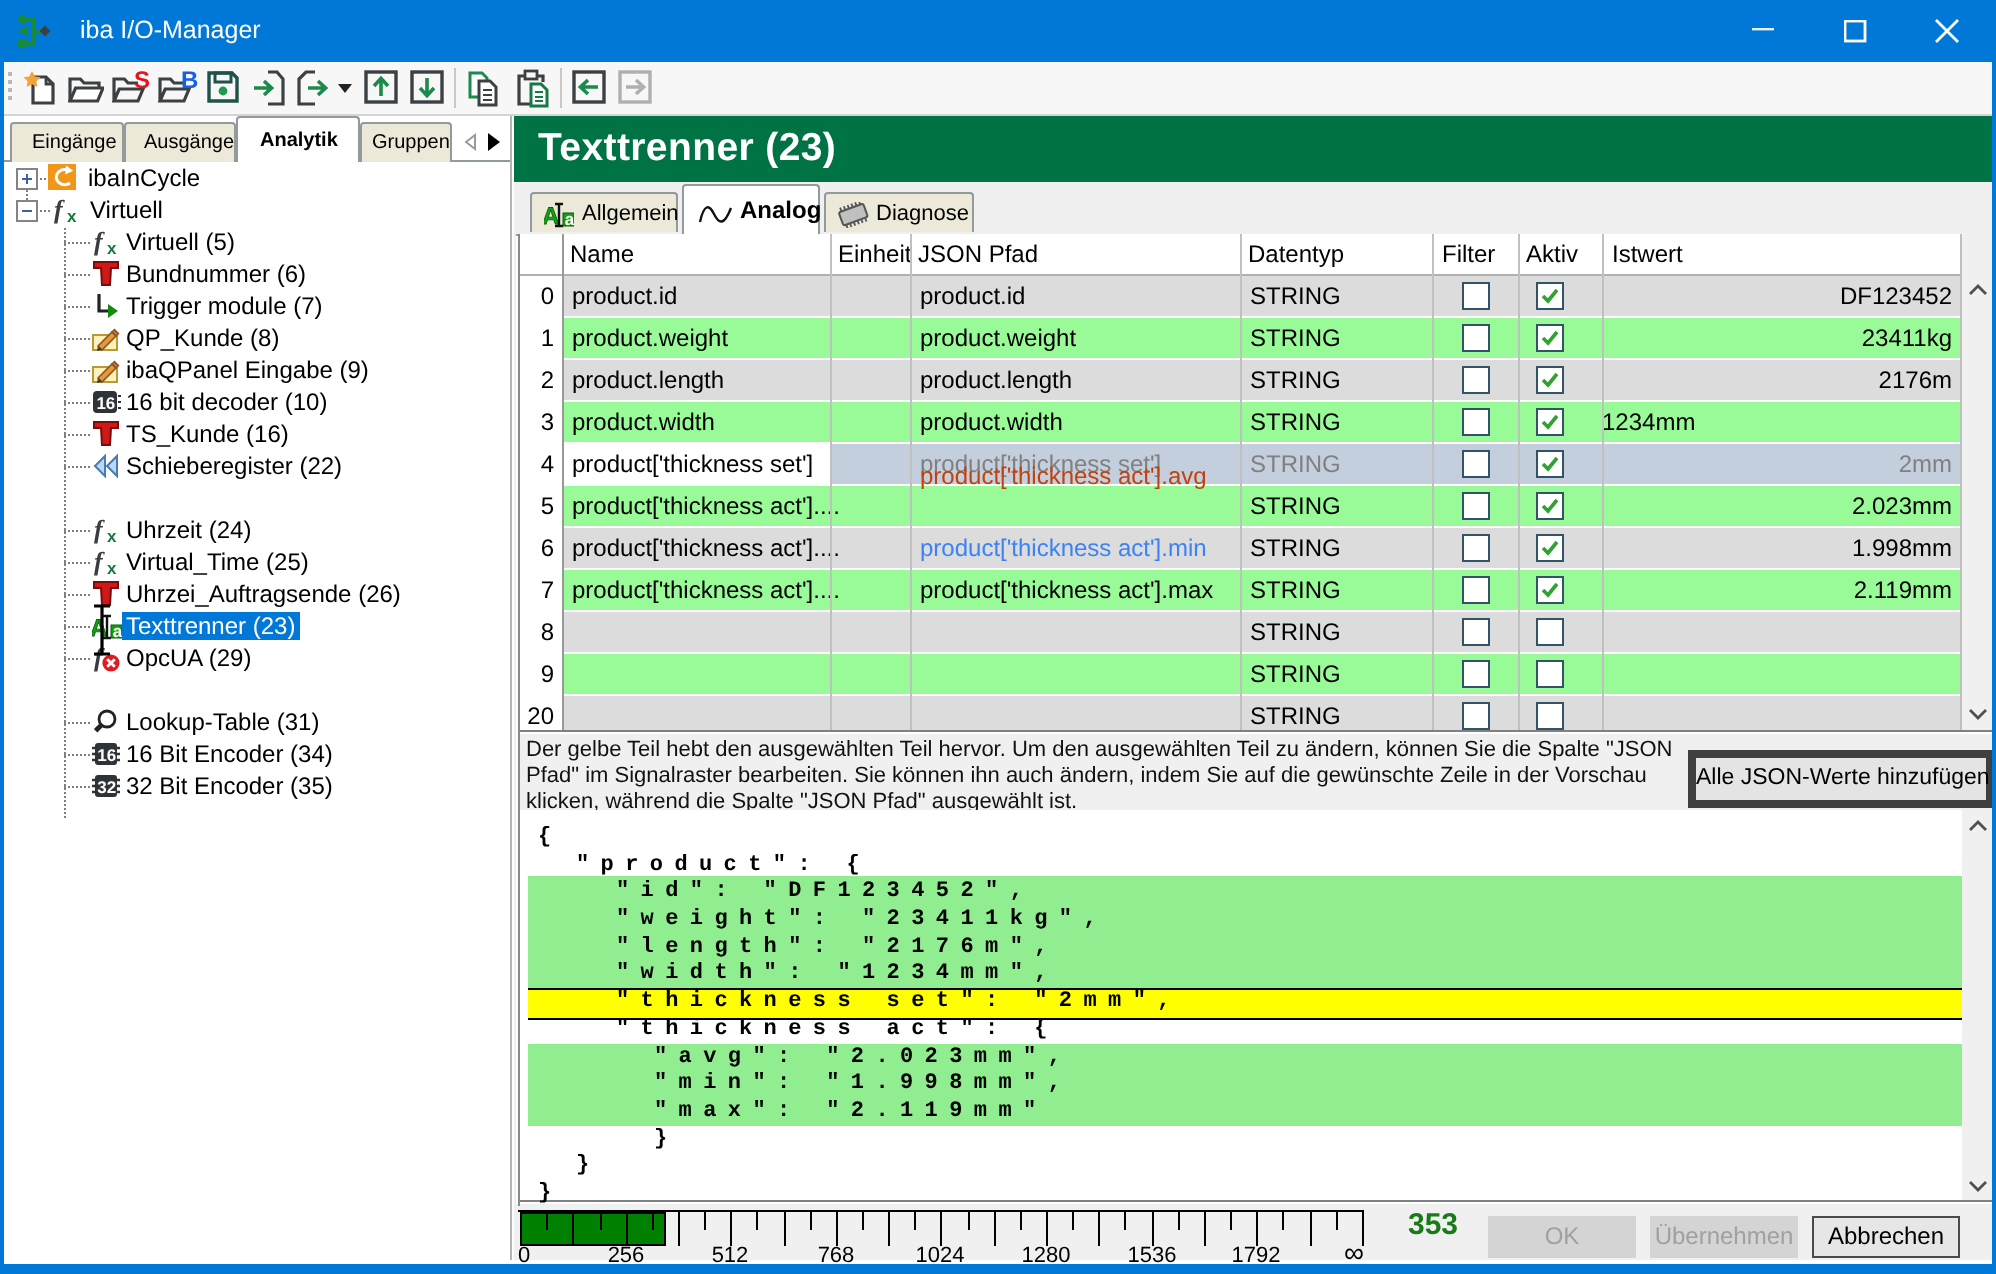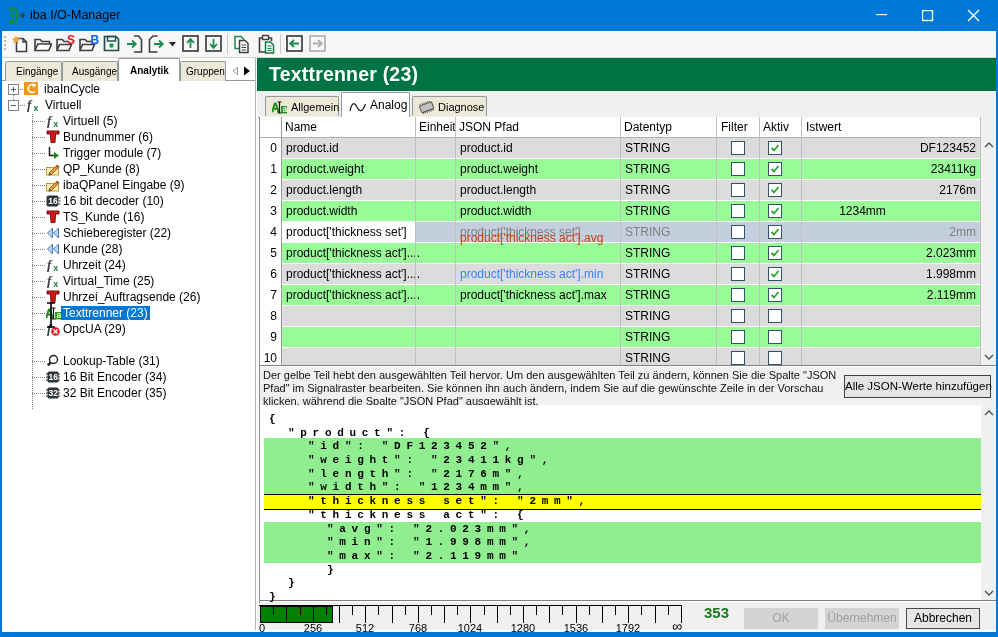--- a/index.html
+++ b/index.html
@@ -1,21 +1,21 @@
 <!DOCTYPE html>
 <html><head>
 <meta charset="utf-8">
 <style>
   html,body{margin:0;padding:0;}
   body{width:998px;height:637px;font-family:"Liberation Sans",sans-serif;overflow:hidden;}
   #win{position:absolute;top:0;left:0;width:998px;height:637px;background:#fff;overflow:hidden;}
   .abs{position:absolute;}
   
   #title{left:0;top:0;width:998px;height:31px;background:#0078d7;}
-  #title .txt{left:30px;top:8px;color:#000000;font-size:12.5px;text-align:right;}
+  #title .txt{left:40px;top:8px;color:#ffffff;font-size:12.5px;text-align:right;}
   
   #toolbar{left:1px;top:31px;width:996px;height:26px;background:#f7f7f7;border-bottom:1px solid #d4d4d4;}
   
   #leftpanel{left:1px;top:58px;width:254px;height:572px;background:#fff;}
   #vsplit{left:255px;top:58px;width:2px;height:572px;background:#fff;border-left:1px solid #b4b4b4;}
   
   #rightpanel{left:257px;top:58px;width:739px;height:572px;background:#f0f0f0;}
   #greenhdr{left:257px;top:58px;width:739px;height:33px;background:#007345;}
   #greenhdr span{position:absolute;left:12px;top:5px;color:#fff;font-weight:bold;font-size:19.5px;letter-spacing:0.2px;}
   
@@ -304,26 +304,20 @@
             <use href="#s-T"></use>
           </svg>
           <span class="ttxt">TS_Kunde (16)</span>
         </div>
       <div class="trow c" style="top:144px">
           <svg class="tico" width="14" height="14">
             <use href="#s-arr"></use>
           </svg>
           <span class="ttxt">Schieberegister (22)</span>
         </div>
-      <div class="trow c" style="top:160px">
-          <svg class="tico" width="14" height="14">
-            <use href="#s-arr"></use>
-          </svg>
-          <span class="ttxt">Kunde (28)</span>
-        </div>
       <div class="trow c" style="top:176px">
           <svg class="tico" width="14" height="14">
             <use href="#s-fx"></use>
           </svg>
           <span class="ttxt">Uhrzeit (24)</span>
         </div>
       <div class="trow c" style="top:192px">
           <svg class="tico" width="14" height="14">
             <use href="#s-fx"></use>
           </svg>
@@ -380,21 +374,21 @@
   </div>
   <div class="abs" id="vsplit"></div>
   <div class="abs" id="rightpanel">
 
     <div class="abs tab" style="left:8px;top:38px;width:74px;height:20px;">
         <svg style="position:absolute;left:6px;top:3px" width="15" height="14">
           <use href="#s-aa"></use>
         </svg>
         <span style="position:absolute;left:25px;top:3.5px;font-size:11px">Allgemein</span>
       </div>
-    <div class="abs tab" style="left:84px;top:34px;width:69px;height:25px;background:#fff;z-index:2;font-weight:normal;font-size:12px">
+    <div class="abs tab" style="left:84px;top:34px;width:69px;height:25px;background:#fff;z-index:2;font-weight:bold;font-size:12px">
         <svg style="position:absolute;left:7px;top:8px" width="18" height="13" viewBox="0 0 18 13">
           <path d="M1 10 C3 1, 5.5 1, 8 6 S 13 12, 16.5 3" fill="none" stroke="#111" stroke-width="1.2"></path>
         </svg>
         <span style="position:absolute;left:28px;top:5px">Analog</span>
       </div>
     <div class="abs tab" style="left:155px;top:38px;width:75px;height:20px;">
         <svg style="position:absolute;left:5px;top:4px" width="17" height="13" viewBox="0 0 17 13">
           <g transform="rotate(-20 8 6)">
             <rect x="2" y="3" width="13" height="7" rx="1" fill="#c0c0c0" stroke="#555"></rect>
             <path d="M3.5 10 v2 M5.5 10 v2 M7.5 10 v2 M9.5 10 v2 M11.5 10 v2 M13.5 10 v2 M3.5 1 v2 M5.5 1 v2 M7.5 1 v2 M9.5 1 v2 M11.5 1 v2 M13.5 1 v2" stroke="#555" stroke-width="0.9"></path>
@@ -473,21 +467,21 @@
       <div class="abs" style="left:22px;top:84px;width:134px;height:20px;background:#98fb98"></div>
       <div class="abs" style="left:156px;top:84px;width:40px;height:20px;background:#98fb98"></div>
       <div class="abs" style="left:196px;top:84px;width:165px;height:20px;background:#98fb98"></div>
       <div class="abs" style="left:361px;top:84px;width:96px;height:20px;background:#98fb98"></div>
       <div class="abs" style="left:457px;top:84px;width:43px;height:20px;background:#98fb98"></div>
       <div class="abs" style="left:500px;top:84px;width:42px;height:20px;background:#98fb98"></div>
       <div class="abs" style="left:542px;top:84px;width:179px;height:20px;background:#98fb98"></div>
       <div class="abs" style="left:0;top:87px;width:18px;text-align:right;font-size:12px">3</div>
       <div class="abs" style="left:27px;top:87px;font-size:12px;color:#000;white-space:nowrap">product.width</div>
       <div class="abs" style="left:201px;top:87px;font-size:12px;color:#000;white-space:nowrap">product.width</div>
-      <div class="abs" style="left:516px;top:87px;width:175px;text-align:center;font-size:12px;color:#000;white-space:nowrap">1234mm</div>
+      <div class="abs" style="left:542px;top:87px;width:175px;text-align:left;font-size:12px;color:#000;white-space:nowrap">1234mm</div>
       <div class="abs" style="left:366px;top:87px;font-size:12px;color:#000">STRING</div>
       <div class="cb" style="left:472px;top:87px"></div>
       <div class="cb" style="left:509px;top:87px">
           <svg width="12" height="12" viewBox="0 0 12 12">
             <path d="M2.5 6 L5 8.5 L9.5 3" fill="none" stroke="#2fa32f" stroke-width="1.8"></path>
           </svg>
         </div>
       <div class="abs" style="left:22px;top:105px;width:134px;height:20px;background:#ffffff"></div>
       <div class="abs" style="left:156px;top:105px;width:40px;height:20px;background:#c3cfdc"></div>
       <div class="abs" style="left:196px;top:105px;width:165px;height:20px;background:#c3cfdc"></div>
@@ -582,21 +576,21 @@
       <div class="abs" style="left:366px;top:213px;font-size:12px;color:#000">STRING</div>
       <div class="cb" style="left:472px;top:213px"></div>
       <div class="cb" style="left:509px;top:213px"></div>
       <div class="abs" style="left:22px;top:231px;width:134px;height:17px;background:#dcdcdc"></div>
       <div class="abs" style="left:156px;top:231px;width:40px;height:17px;background:#dcdcdc"></div>
       <div class="abs" style="left:196px;top:231px;width:165px;height:17px;background:#dcdcdc"></div>
       <div class="abs" style="left:361px;top:231px;width:96px;height:17px;background:#dcdcdc"></div>
       <div class="abs" style="left:457px;top:231px;width:43px;height:17px;background:#dcdcdc"></div>
       <div class="abs" style="left:500px;top:231px;width:42px;height:17px;background:#dcdcdc"></div>
       <div class="abs" style="left:542px;top:231px;width:179px;height:17px;background:#dcdcdc"></div>
-      <div class="abs" style="left:0;top:234px;width:18px;text-align:right;font-size:12px">10</div>
+      <div class="abs" style="left:0;top:234px;width:18px;text-align:right;font-size:12px">20</div>
       <div class="abs" style="left:366px;top:234px;font-size:12px;color:#000">STRING</div>
       <div class="cb" style="left:472px;top:234px"></div>
       <div class="cb" style="left:509px;top:234px"></div>
       <div class="abs" style="left:22px;top:0;width:1px;height:248px;background:#999"></div>
       <div class="abs" style="left:156px;top:0;width:1px;height:248px;background:#c0c0c0"></div>
       <div class="abs" style="left:196px;top:0;width:1px;height:248px;background:#c0c0c0"></div>
       <div class="abs" style="left:361px;top:0;width:1px;height:248px;background:#c0c0c0"></div>
       <div class="abs" style="left:457px;top:0;width:1px;height:248px;background:#c0c0c0"></div>
       <div class="abs" style="left:500px;top:0;width:1px;height:248px;background:#c0c0c0"></div>
       <div class="abs" style="left:542px;top:0;width:1px;height:248px;background:#c0c0c0"></div>
@@ -605,21 +599,21 @@
       <svg class="abs" style="left:725px;top:24px" width="10" height="8">
           <path d="M1 6 L5 2 L9 6" fill="none" stroke="#505050" stroke-width="1.4"></path>
         </svg>
       <svg class="abs" style="left:725px;top:236px" width="10" height="8">
           <path d="M1 2 L5 6 L9 2" fill="none" stroke="#505050" stroke-width="1.4"></path>
         </svg>
     </div>
 
     <div class="abs" id="infoarea" style="left:2px;top:309px;width:737px;height:38px;background:#f0f0f0;border-bottom:1px solid #808080;font-size:11px;color:#111">
       <div class="abs" style="left:4px;top:1.5px;line-height:13px;white-space:nowrap">Der gelbe Teil hebt den ausgewählten Teil hervor. Um den ausgewählten Teil zu ändern, können Sie die Spalte "JSON<br>Pfad" im Signalraster bearbeiten. Sie können ihn auch ändern, indem Sie auf die gewünschte Zeile in der Vorschau<br>klicken, während die Spalte "JSON Pfad" ausgewählt ist.</div>
-      <div class="abs" style="left:585px;top:8px;width:145px;height:21px;background:#e4e4e4;border:1px solid #404040;text-align:center;font-size:11.5px;line-height:20px;color:#000;white-space:nowrap">Alle JSON-Werte hinzufügen</div>
+      <div class="abs" style="left:585px;top:8px;width:145px;height:21px;background:#e4e4e4;border:4px solid #404040;text-align:center;font-size:11.5px;line-height:20px;color:#000;white-space:nowrap">Alle JSON-Werte hinzufügen</div>
     </div>
 
     <div class="abs" id="jsonarea" style="left:2px;top:347px;width:737px;height:197px;background:#fff;overflow:hidden">
       <div class="abs" style="left:0;top:0;width:737px;height:196px;border-bottom:1px solid #808080;box-sizing:border-box"></div>
       <div class="abs" style="left:5px;top:33px;width:717px;height:56px;background:#90ee90"></div>
       <div class="abs" style="left:5px;top:89px;width:717px;height:16px;background:#ffff00;border-top:1px solid #000;border-bottom:1px solid #000;box-sizing:border-box"></div>
       <div class="abs" style="left:5px;top:117px;width:717px;height:41px;background:#90ee90"></div>
       <div class="abs jline" style="left:10px;top:7px">{</div>
       <div class="abs jline" style="left:29px;top:21px">"product": {</div>
       <div class="abs jline" style="left:49px;top:34px">"id": "DF123452",</div>

